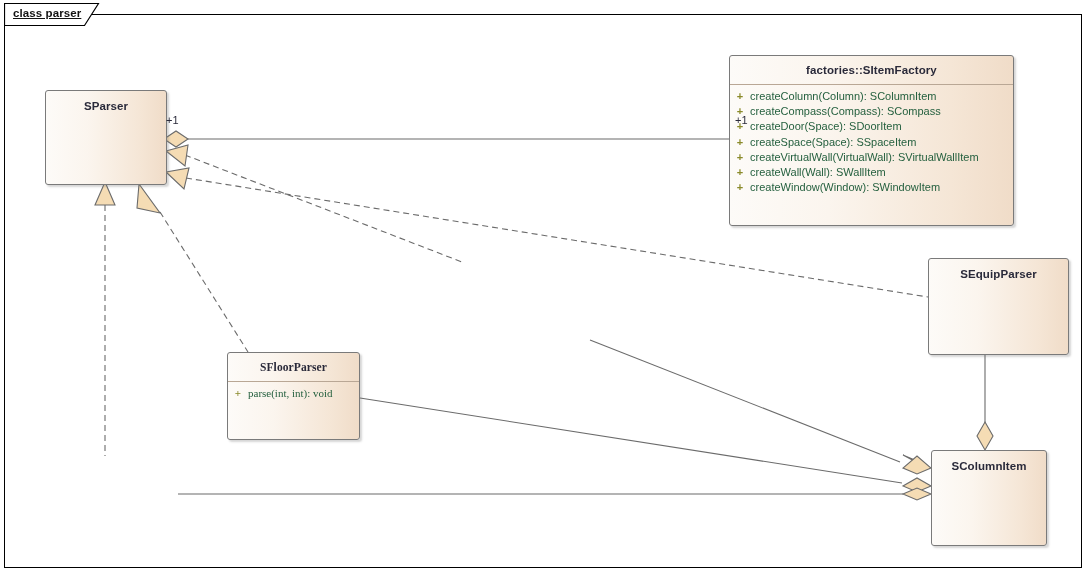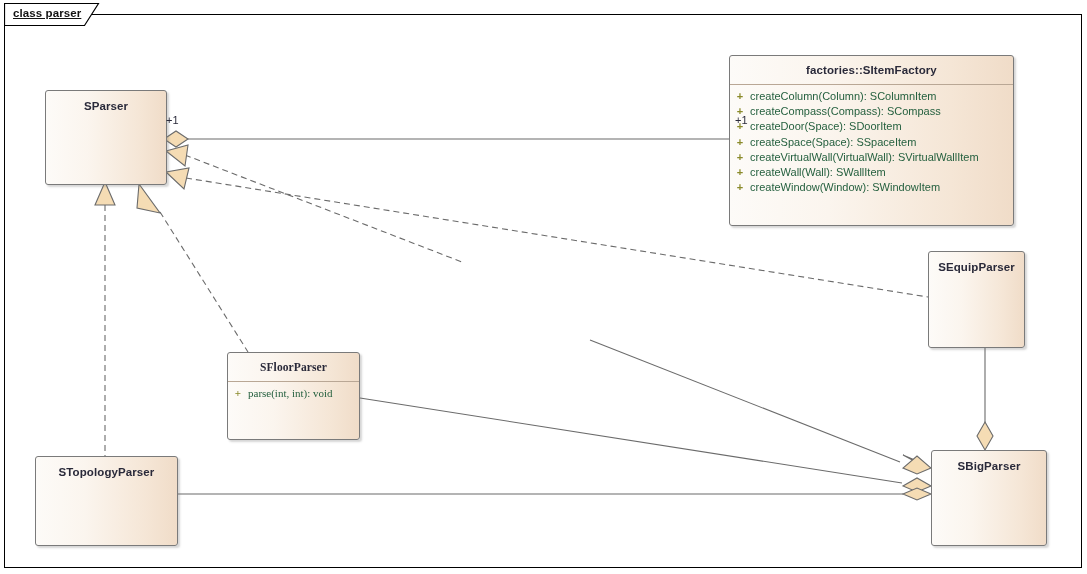--- a/index.html
+++ b/index.html
@@ -205,36 +205,33 @@
         <span class="sig">createWall(Wall): SWallItem</span>
       </div>
       <div class="member">
         <span class="vis">+</span>
         <span class="sig">createWindow(Window): SWindowItem</span>
       </div>
     </div>
   </div>
 
 
-  <div class="uml-class" style="left:928px; top:251px; width:97px; height:97px;">
+  <div class="uml-class" style="left:928px; top:258px; width:141px; height:97px;">
     <span class="cls-name">SEquipParser</span>
   </div>
 
   <div class="uml-class has-members" style="left:227px; top:352px; width:133px; height:88px;font-family:Liberation Serif, serif;">
     <span class="cls-name">SFloorParser</span>
     <div class="divider"></div>
     <div class="members">
       <div class="member">
         <span class="vis">+</span>
         <span class="sig">parse(int, int): void</span>
       </div>
     </div>
   </div>
 
-  <div class="uml-class" style="left:35px; top:456px; width:143px; height:90px;">
-    <span class="cls-name">STopologyParser</span>
-  </div>
 
   <div class="uml-class" style="left:931px; top:450px; width:116px; height:96px;">
-    <span class="cls-name">SBigParser</span>
+    <span class="cls-name">SColumnItem</span>
   </div>
 
 </div>
 
 </body></html>

